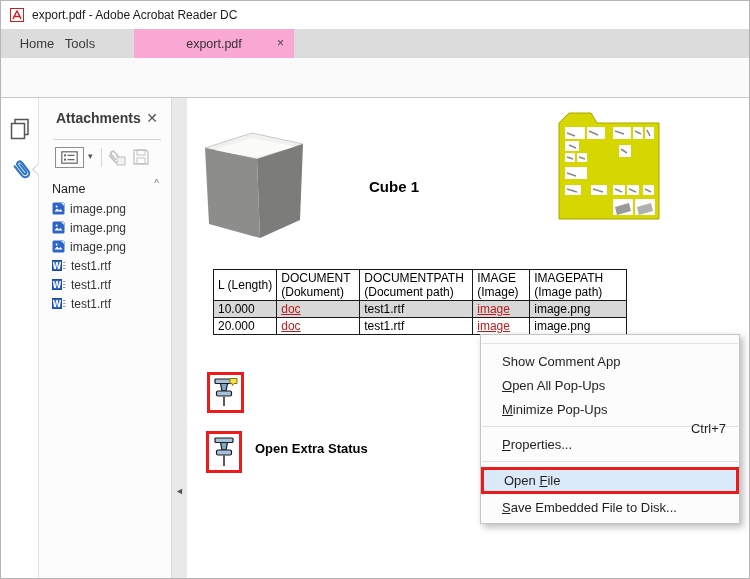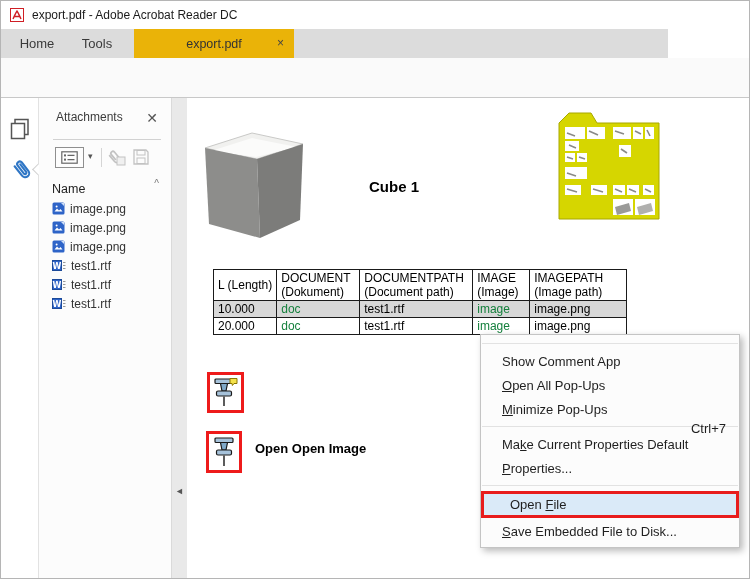--- a/index.html
+++ b/index.html
@@ -7,45 +7,45 @@
   .screen {
     position:relative; width:750px; height:579px; overflow:hidden;
     font-family:"Liberation Sans","DejaVu Sans",sans-serif;
     background:#fff; border:1px solid #b5b5b5;
   }
   
   .titlebar { position:absolute; left:0; top:0; width:750px; height:28px; background:#fff; }
   .app-icon { position:absolute; left:9px; top:7px; width:14px; height:14px; }
   .title-text { position:absolute; left:31px; top:7px; font-size:12px; color:#1b1b1b; }
   
-  .tabbar { position:absolute; left:0; top:28px; width:667px; height:29px; background:#dcdcdc; }
+  .tabbar { position:absolute; left:0; top:28px; width:750px; height:29px; background:#dcdcdc; }
   .tab { position:absolute; top:0; height:29px; display:flex; align-items:center; justify-content:center;
          font-size:13px; color:#3a3a3a; cursor:default; }
   .tab-home { left:8px; width:56px; }
-  .tab-tools { left:68px; width:56px; }
-  .tab-doc { left:133px; width:160px; background:#eab308; font-size:12.5px; color:#333; }
+  .tab-tools { left:51px; width:56px; }
+  .tab-doc { left:133px; width:160px; background:#f9a8d4; font-size:12.5px; color:#333; }
   .tab-close { position:absolute; right:10px; top:7px; font-size:12px; color:#444; line-height:14px; }
   
   .toolbar { position:absolute; left:0; top:57px; width:750px; height:40px; background:#fafafa; border-bottom:1px solid #c8c8c8; }
   .tbtn { position:absolute; top:67px; width:20px; height:20px; display:flex; align-items:center; justify-content:center; }
   .tbtn svg { display:block; }
   .disabled { opacity:0.38; }
   .active-tool-box { position:absolute; left:442px; top:63px; width:27px; height:27px; border:1px dotted #8a8a8a; }
   .page-num { position:absolute; left:599px; top:69px; width:22px; text-align:center; font-size:12px; color:#333;
               border-bottom:1px solid #9a9a9a; }
   .page-total { position:absolute; left:629px; top:70px; font-size:12px; color:#555; }
   .tb-sep { position:absolute; left:744px; top:62px; width:1px; height:30px; background:#d5d5d5; }
   
   .navstrip { position:absolute; left:0; top:97px; width:38px; height:482px; background:#fff; border-right:1px solid #e2e2e2; }
   .nav-icon { position:absolute; left:9px; }
   .nav-notch { position:absolute; left:33px; top:164px; width:9px; height:9px; background:#fff;
                border-left:1px solid #cfcfcf; border-bottom:1px solid #cfcfcf; transform:rotate(45deg); }
   
   .panel { position:absolute; left:38px; top:97px; width:132px; height:482px; background:#fcfcfc; }
-  .panel-title { position:absolute; left:17px; top:12px; font-size:12px; color:#3c3c3c; }
+  .panel-title { position:absolute; left:17px; top:12px; font-size:14px; color:#3c3c3c;font-weight:bold; }
   .panel-close { position:absolute; right:13px; top:12px; font-size:14px; color:#555; }
   .panel-hr { position:absolute; left:14px; top:41px; width:108px; height:1px; background:#d2d2d2; }
   .opt-btn { position:absolute; left:16px; top:49px; width:29px; height:21px; border:1px solid #8f8f8f; background:#fdfdfd;
              display:flex; align-items:center; justify-content:center; }
   .opt-caret { position:absolute; left:49px; top:53px; font-size:9px; color:#555; }
   .panel-vsep { position:absolute; left:62px; top:50px; width:1px; height:19px; background:#d5d5d5; }
   .panel-ic { position:absolute; top:50px; }
   .name-hdr { position:absolute; left:13px; top:84px; font-size:12.5px; color:#222; }
   .sort-caret { position:absolute; right:12px; top:80px; font-size:10px; color:#777; }
   .filelist { position:absolute; left:0; top:101px; width:132px; }
@@ -56,36 +56,36 @@
   .collapse-arrow { position:absolute; left:3px; top:388px; font-size:9px; color:#555; }
   
   .docarea { position:absolute; left:186px; top:97px; width:564px; height:482px; background:#fff; }
   .cube { position:absolute; left:14px; top:30px; }
   .doc-heading { position:absolute; left:182px; top:80px; font-size:15px; font-weight:bold; color:#000; }
   .thumb { position:absolute; left:370px; top:13px; }
   .dtable { position:absolute; left:26px; top:171px; border-collapse:collapse; font-size:12px; color:#000; table-layout:fixed; }
   .dtable th, .dtable td { border:1px solid #1a1a1a; padding:1px 4px; text-align:left; font-weight:normal; overflow:hidden; white-space:nowrap; }
   .dtable td { height:16px; }
   .row-gray { background:#d8d8d8; }
-  .cell-link { color:#15803d; cursor:pointer; }
+  .cell-link { color:#b91c1c; text-decoration:underline; cursor:pointer; }
   .anno-box { position:absolute; background:#fff; border:3px solid #ee1b1b; display:flex; align-items:center; justify-content:center; }
   .anno-box1 { left:20px; top:274px; width:37px; height:41px; }
   .anno-box2 { left:19px; top:333px; width:36px; height:42px; }
   .anno-label { position:absolute; font-size:13px; font-weight:bold; color:#000; }
   .anno-label1 { left:68px; top:283px; }
   .anno-label2 { left:68px; top:343px; }
   
   .menu { position:absolute; left:479px; top:333px; width:260px; background:#fcfcfc; border:1px solid #c4c4c4;
           box-shadow:3px 3px 7px rgba(0,0,0,0.28); padding:3px 0 4px 0; z-index:50; }
   .mi { height:24px; display:flex; align-items:center; padding:0 13px 0 21px; font-size:13px; color:#1f1f1f; cursor:default; }
   .hk { text-decoration:underline; }
   .mi .shortcut { margin-left:auto;margin-top:39px; }
   .mi .sub-arrow { margin-left:auto; font-size:9px; color:#222; }
   .msep { height:1px; background:#e2e2e2; margin:5px 1px; }
-  .mi-highlight { height:27px; background:#daeaf8; border:3px solid #e81c1c; padding-left:26px; margin:1px 0; }
+  .mi-highlight { height:27px; background:#daeaf8; border:3px solid #e81c1c; padding-left:20px; margin:1px 0; }
 </style>
 </head>
 <body>
 
 <div class="screen">
 
   <div class="titlebar">
     <svg class="app-icon" width="14" height="14" viewBox="0 0 14 14">
       <rect x="0.5" y="0.5" width="13" height="13" fill="#fff" stroke="#cf1f25"></rect>
       <path d="M3 11 C5 7 6 4 7 3 C8 4 9 7 11 11 M4.5 8.5 L9.5 8.5" fill="none" stroke="#cf1f25" stroke-width="1.4"></path>
@@ -432,40 +432,37 @@
     </div>
 
     <div class="anno-box anno-box2">
       <svg width="25" height="33" viewBox="0 0 25 33">
         <rect x="3" y="2" width="18" height="4.5" rx="1" fill="#a6c2da" stroke="#1a1a1a" stroke-width="1.2"></rect>
         <polygon points="8.5,6.5 15.5,6.5 14,14 10,14" fill="#7fa8c8" stroke="#1a1a1a" stroke-width="1.2"></polygon>
         <rect x="4.5" y="14" width="15" height="5" rx="1.5" fill="#a6c2da" stroke="#1a1a1a" stroke-width="1.2"></rect>
         <path d="M12 19.5 V30" stroke="#333" stroke-width="1.6"></path>
       </svg>
     </div>
-    <div class="anno-label anno-label2">Open Open Image</div>
+    <div class="anno-label anno-label2">Open Extra Status</div>
   </div>
 
   <div class="menu">
     <div class="msep"></div>
     <div class="mi">
       <span><span>Show Comment App</span><span class="hk"></span><span></span></span>
     </div>
     <div class="mi">
       <span><span></span><span class="hk">O</span><span>pen All Pop-Ups</span></span>
     </div>
     <div class="mi">
       <span><span></span><span class="hk">M</span><span>inimize Pop-Ups</span></span>
       <span class="shortcut">Ctrl+7</span>
     </div>
     <div class="msep"></div>
     <div class="mi">
-      <span><span>Ma</span><span class="hk">k</span><span>e Current Properties Default</span></span>
-    </div>
-    <div class="mi">
       <span><span></span><span class="hk">P</span><span>roperties...</span></span>
     </div>
     <div class="msep"></div>
     <div class="mi mi-highlight">
       <span><span>Open </span><span class="hk">F</span><span>ile</span></span>
     </div>
     <div class="mi">
       <span><span></span><span class="hk">S</span><span>ave Embedded File to Disk...</span></span>
     </div>
   </div>

